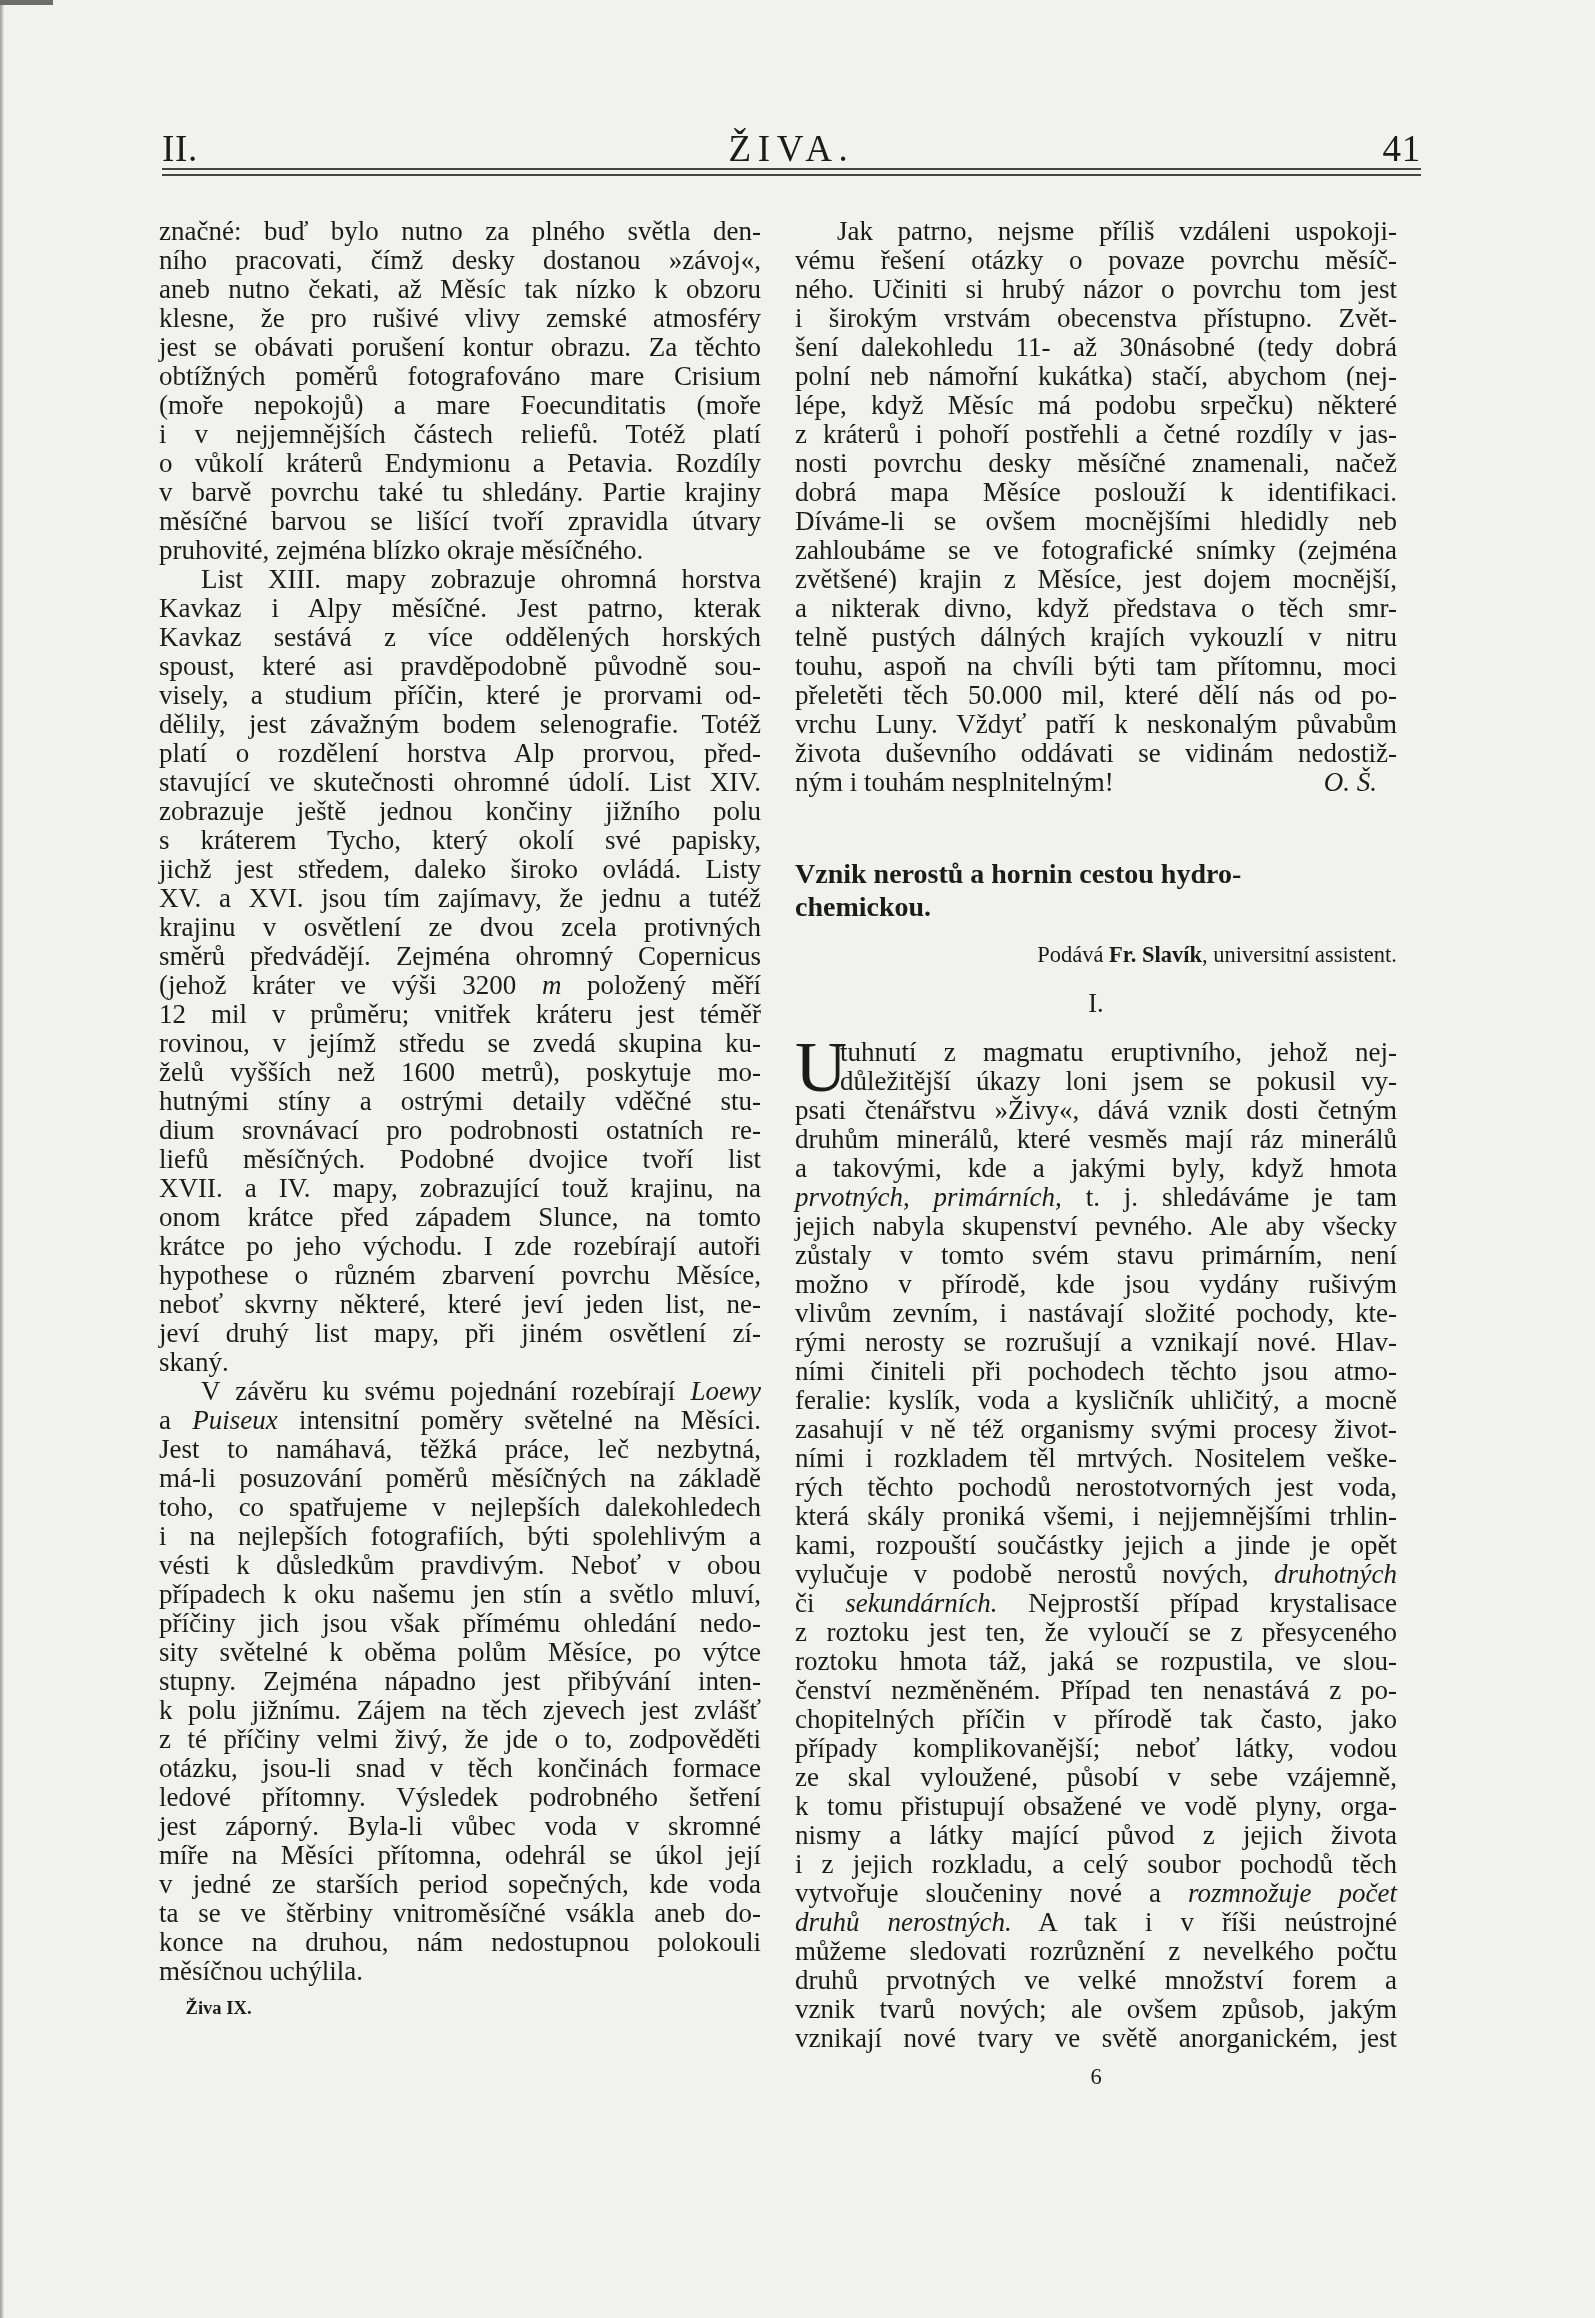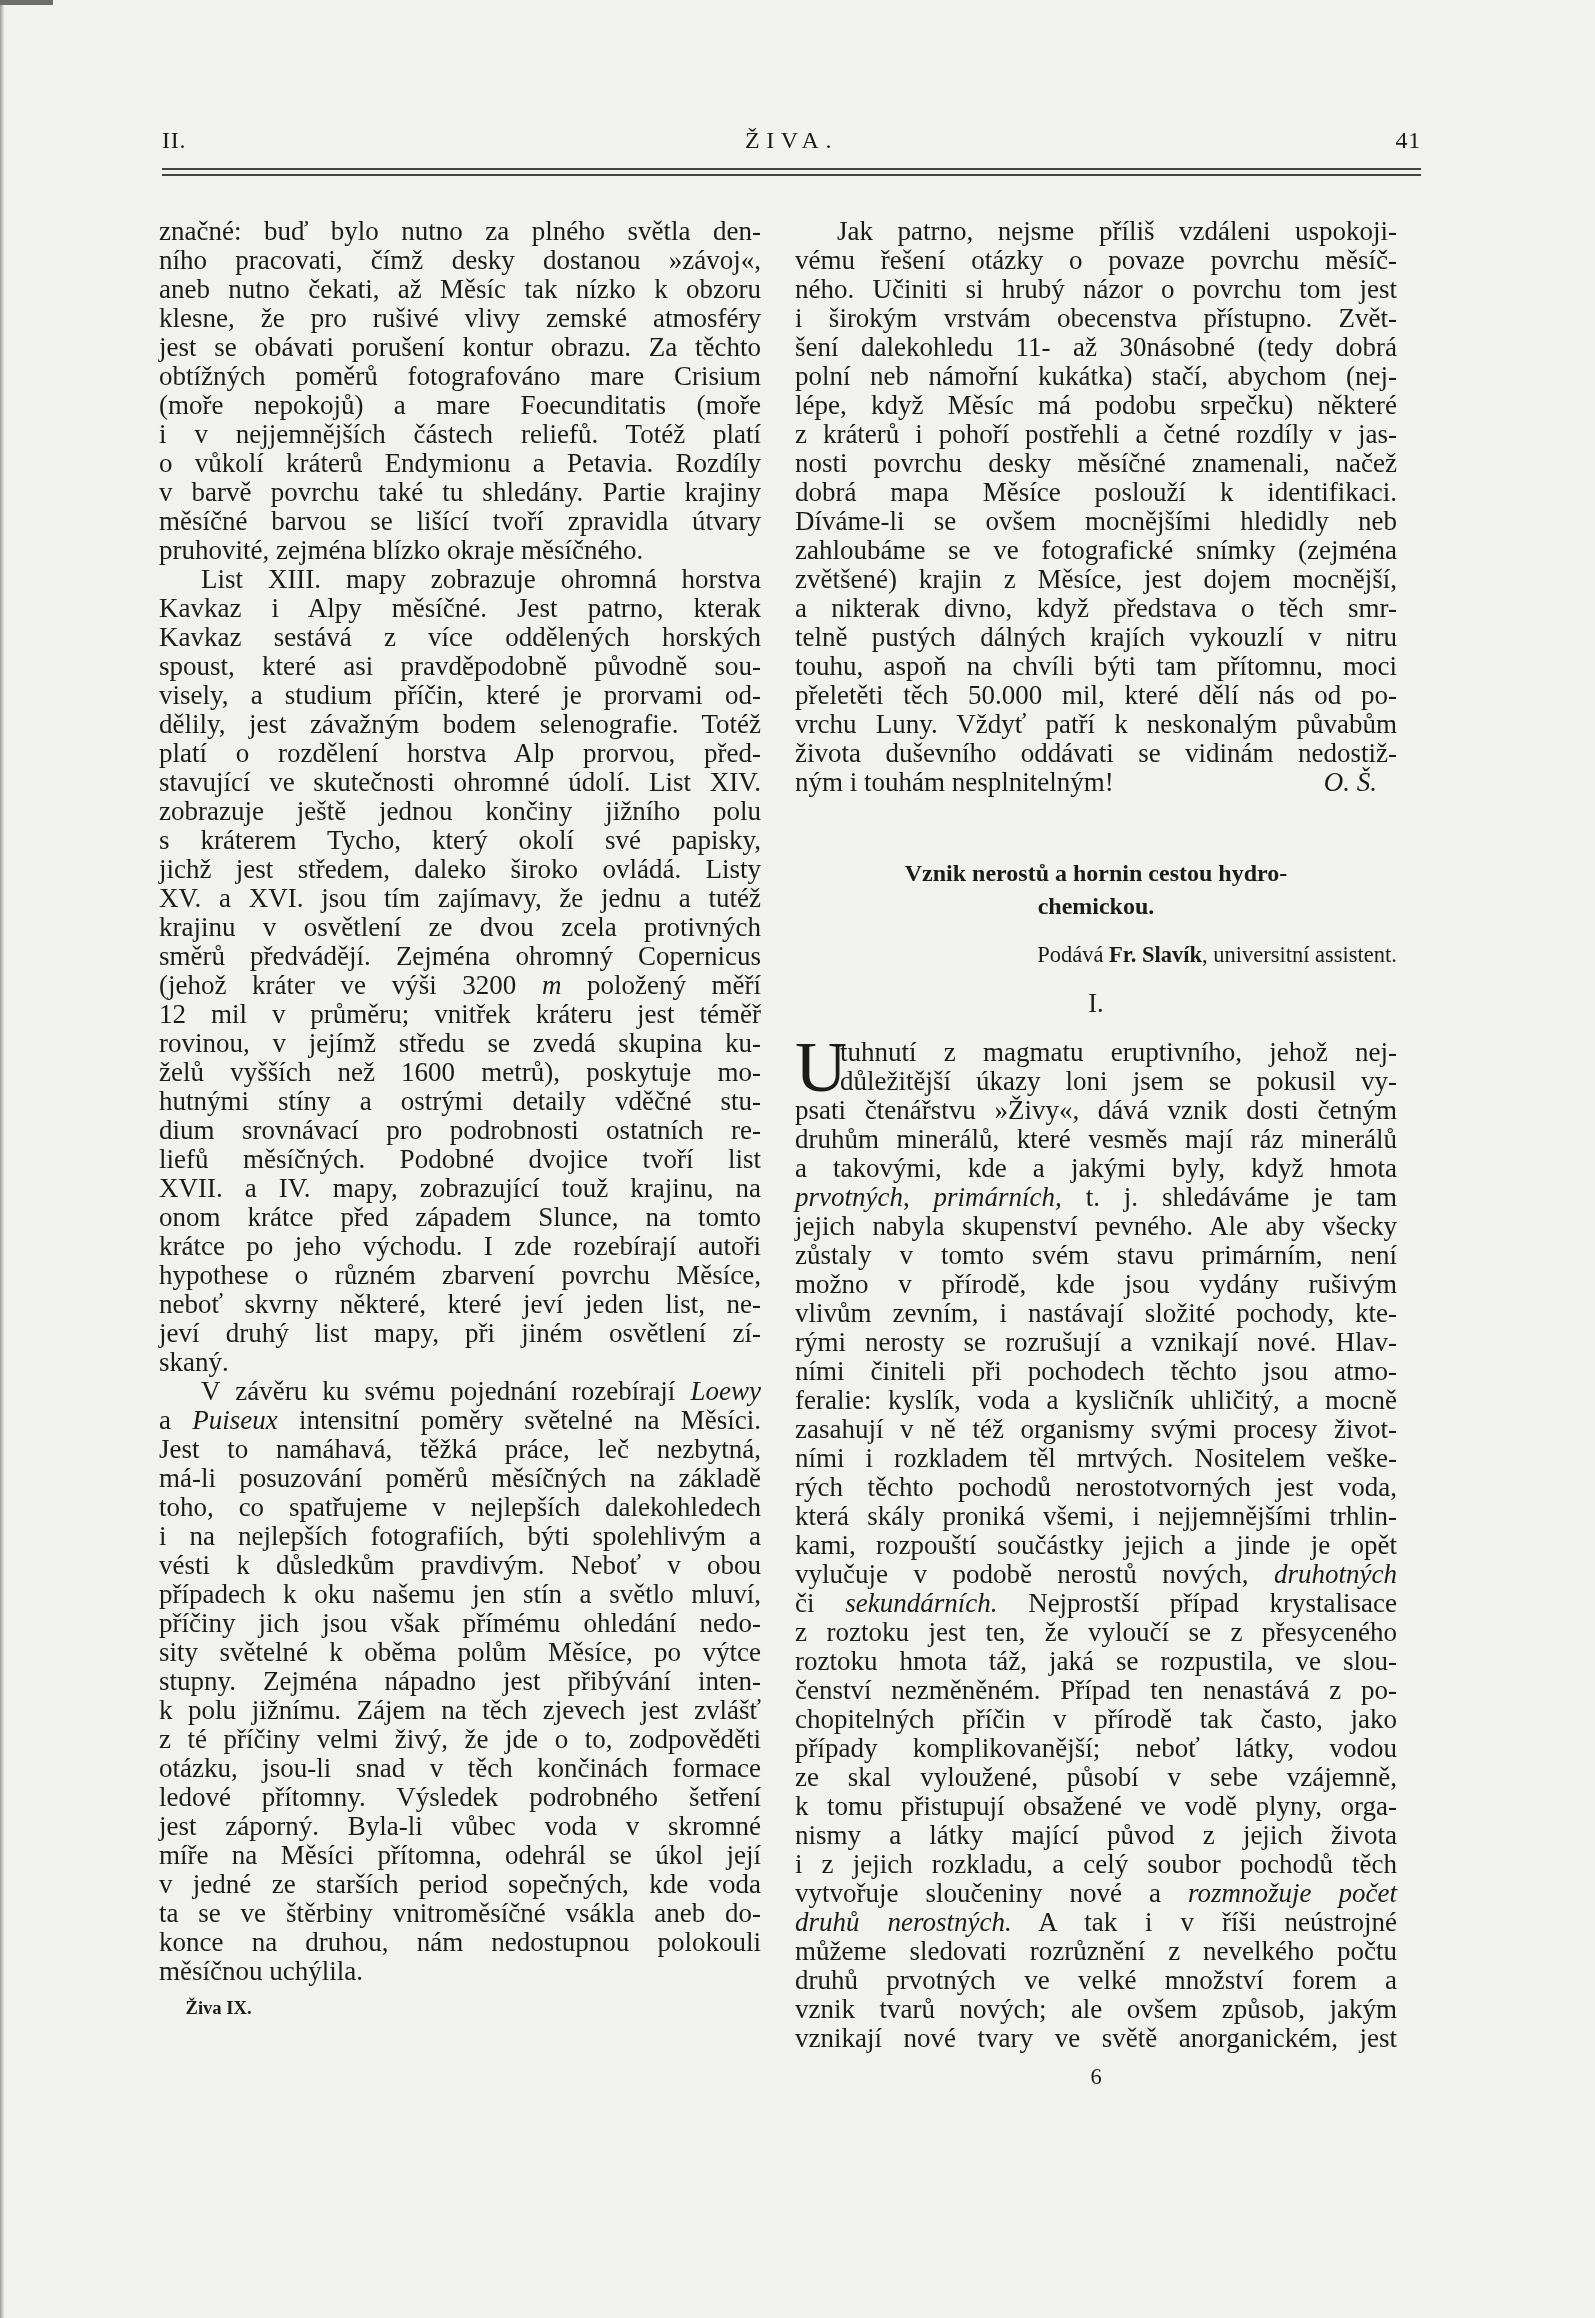--- a/index.html
+++ b/index.html
@@ -13,21 +13,21 @@
   .page-edge-left {
     position: absolute; left: 0; top: 0; width: 4px; height: 2319px;
     background: linear-gradient(to right, #9a9a98, #e8e8e6);
   }
   .page-edge-top {
     position: absolute; left: 0; top: 0; width: 53px; height: 5.3px;
     background: #6e6e6c;
   }
   .running-head {
     position: absolute; top: 127px; left: 162px; width: 1259px; height: 40px;
-    font-size: 24px; letter-spacing: 0.7px;
+    font-size: 37px; letter-spacing: 0.7px;
   }
   .rh-left { position: absolute; left: 0; top: 0; }
   .rh-center { position: absolute; left: 0; right: 0; text-align: center; top: 0; letter-spacing: 6.6px; }
   .rh-right { position: absolute; right: 0; top: 0; }
   .head-rule {
     position: absolute; top: 168px; left: 162px; width: 1259px; height: 8px;
     border-top: 2.7px solid #444; border-bottom: 2.7px solid #444;
     box-sizing: border-box;
   }
   .column {
@@ -42,22 +42,22 @@
     overflow: visible;
   }
   .line.last { text-align-last: left; }
   .line.indent { padding-left: 42px; }
   .it { font-style: italic; }
   .bold { font-weight: bold; }
   .spacer { display: block; }
   .signature-line { display: flex; justify-content: space-between; height: 29px; }
   .signature { font-style: italic; padding-right: 20px; }
   .article-title {
-    display: block; text-align: center; font-weight: bold;
-    font-size: 24px; line-height: 33px;
+    display: block; font-weight: bold;
+    font-size: 28px; line-height: 33px;
   }
   .byline { display: block; text-align: right; font-size: 22.5px; line-height: 29px; }
   .section-num { display: block; text-align: center; font-size: 26.5px; line-height: 29px; }
   .dropcap-wrap { position: relative; }
   .dropcap {
     position: absolute; left: 0; top: 1.3px;
     font-size: 72px; line-height: 57px; font-weight: normal;
   }
   .dc-indent { padding-left: 45px; }
   .footer-sig { display: block; font-size: 18.6px; font-weight: bold; margin-top: 7px; padding-left: 26.5px; }

